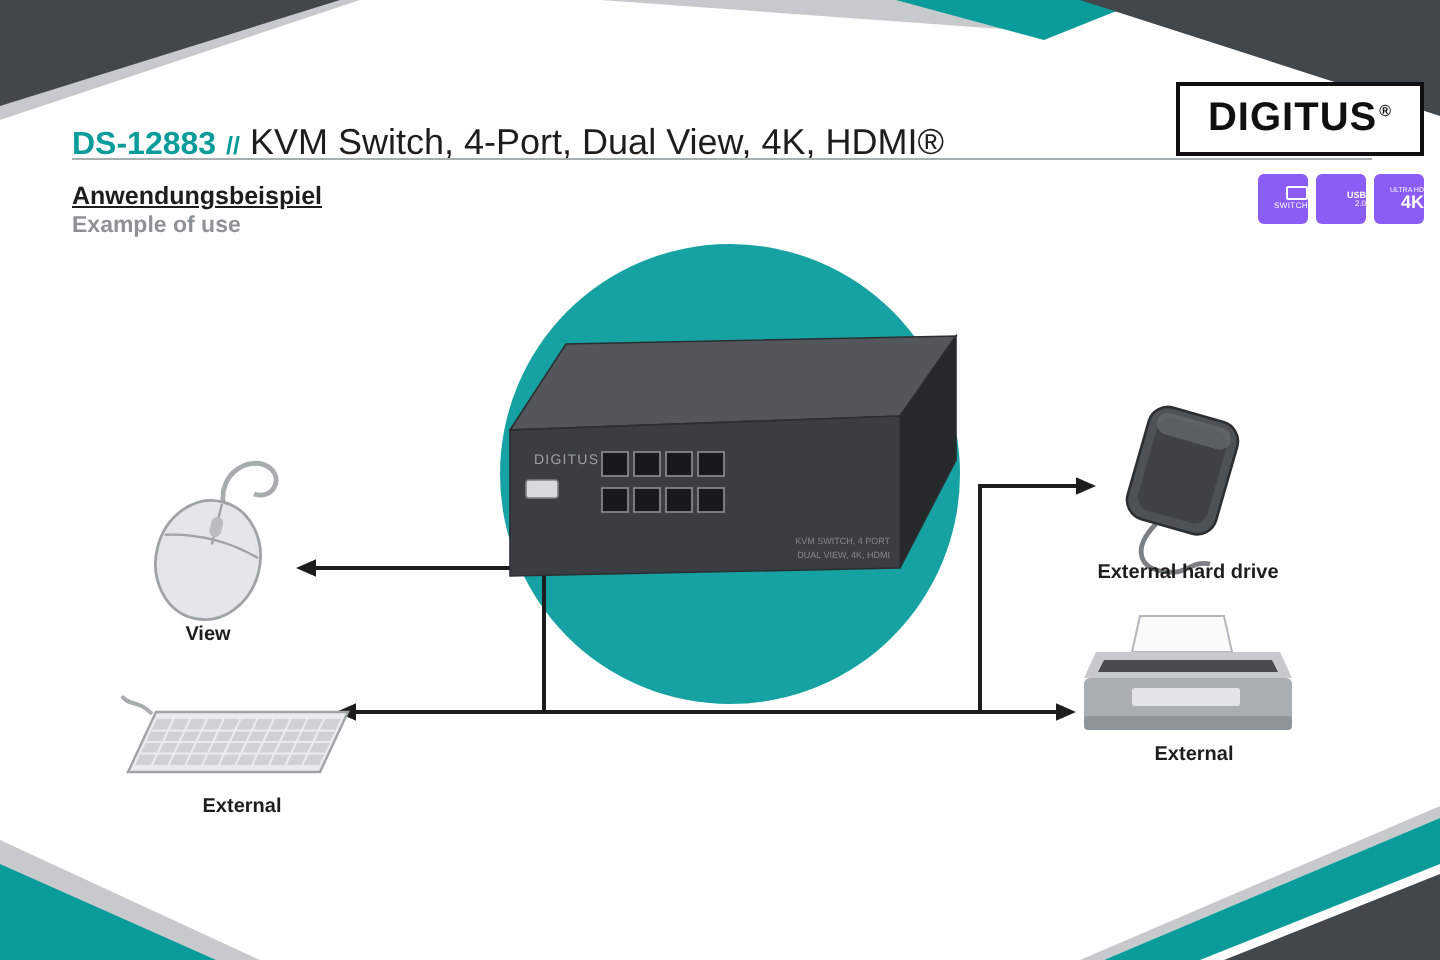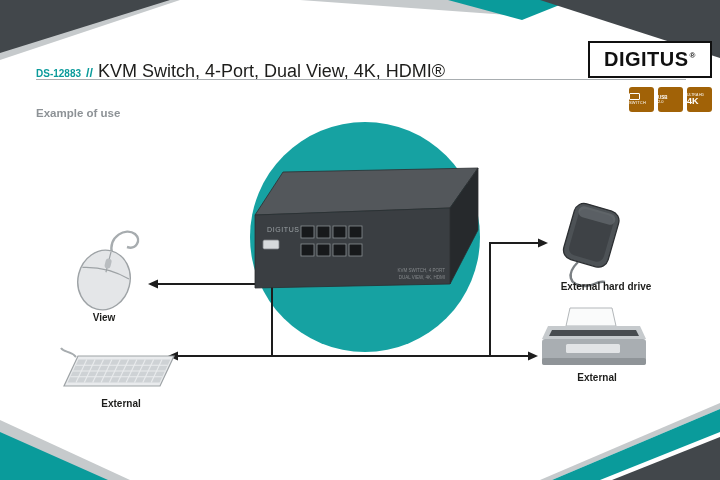--- a/index.html
+++ b/index.html
@@ -4,33 +4,33 @@
 <style>
   * { margin:0; padding:0; box-sizing:border-box; }
   html,body { width:720px; height:480px; overflow:hidden; background:#fff;
               font-family:"Liberation Sans", sans-serif; }
   .page { position:relative; width:720px; height:480px; background:#ffffff; overflow:hidden; }
 
   .deco { position:absolute; left:0; top:0; width:720px; height:480px; z-index:1; }
   .lines { position:absolute; left:0; top:0; width:720px; height:480px; z-index:3; }
 
   .header { position:absolute; left:36px; top:61px; z-index:6; white-space:nowrap; }
-  .code  { color:#0a9b9b; font-weight:bold; font-size:10px; }
+  .code  { color:#0a9b9b; font-weight:bold; font-size:16px; }
   .sep   { color:#0a9b9b; font-weight:bold; font-size:12.5px; margin:0 5px; }
   .title { color:#1d1d1b; font-size:18px; }
   .rule  { position:absolute; left:36px; top:79px; width:650px; height:1px; background:#a8adb0; z-index:6; }
 
   .logo { position:absolute; left:588px; top:41px; width:124px; height:37px; background:#fff;
           border:2.5px solid #101010; display:flex; align-items:center; justify-content:center;
           z-index:6; font-weight:bold; font-size:20px; color:#101010; letter-spacing:0.5px; }
   .logo sup { font-size:8px; margin-left:1px; margin-top:-8px; }
 
   .badges { position:absolute; top:87px; right:8px; display:flex; gap:4px; z-index:6; }
-  .badge { width:25px; height:25px; background:#a16207; border-radius:3px; color:#fff;
-           display:flex; flex-direction:column; align-items:flex-start; justify-content:center;
+  .badge { width:25px; height:25px; background:#8b5cf6; border-radius:3px; color:#fff;
+           display:flex; flex-direction:column; align-items:flex-end; justify-content:center;
            line-height:1.15; text-align:center; }
   .mon   { display:block; width:11px; height:7px; border:1px solid #fff; border-radius:1px; margin-bottom:1.5px; }
   .b-txt { font-size:4px; letter-spacing:0.2px; }
   .b-l1  { font-size:4.5px; font-weight:bold; }
   .b-l2  { font-size:4px; }
   .b-hd  { font-size:3.5px; }
   .b-4k  { font-size:9px; font-weight:bold; line-height:1; }
 
   .h-de { position:absolute; left:36px; top:91px; font-size:12.5px; font-weight:bold;
           color:#1d1d1b; text-decoration:underline; z-index:6; }
@@ -83,20 +83,21 @@
     <div class="badge">
       <span class="b-l1">USB</span>
       <span class="b-l2">2.0</span>
     </div>
     <div class="badge">
       <span class="b-hd">ULTRA HD</span>
       <span class="b-4k">4K</span>
     </div>
   </div>
 
+  <div class="h-de">Anwendungsbeispiel</div>
   <div class="h-en">Example of use</div>
 
   <div class="circle"></div>
 
   <svg class="lines" viewBox="0 0 720 480">
     <g stroke="#1d1d1d" stroke-width="2" fill="none">
       <path d="M272,284 H158"></path>
       <path d="M272,280 V356"></path>
       <path d="M178,356 H528"></path>
       <path d="M490,356 V243 H538"></path>
@@ -162,21 +163,21 @@
   <div class="p-label" style="left:81px;top:398px;width:80px">External</div>
 
   <svg class="p" style="left:544px;top:198px;width:92px;height:92px" viewBox="0 0 92 92">
     <path d="M34,64 C22,76 25,87 40,88 C50,89 52,82 61,84" fill="none" stroke="#7b8084" stroke-width="2.4"></path>
     <g transform="rotate(16 46 38)">
       <rect x="24" y="8" width="46" height="58" rx="10" fill="#4d5256" stroke="#2c2f32" stroke-width="1.3"></rect>
       <rect x="29" y="13" width="36" height="48" rx="7" fill="#3e4246"></rect>
       <rect x="28" y="11" width="38" height="11" rx="5.5" fill="#676c70" opacity="0.7"></rect>
     </g>
   </svg>
-  <div class="p-label" style="left:536px;top:281px;width:140px">External hard drive</div>
+  <div class="p-label" style="left:524px;top:281px;width:140px">External hard drive</div>
 
   <svg class="p" style="left:538px;top:306px;width:112px;height:72px" viewBox="0 0 112 72">
     <polygon points="32,2 74,2 78,20 28,20" fill="#fafbfb" stroke="#b3b7ba" stroke-width="1"></polygon>
     <polygon points="10,20 102,20 108,33 4,33" fill="#c6cacd"></polygon>
     <polygon points="14,24 98,24 101,30 11,30" fill="#484c50"></polygon>
     <rect x="4" y="33" width="104" height="26" rx="3" fill="#a9aeb2"></rect>
     <rect x="4" y="52" width="104" height="7" rx="2" fill="#8f9498"></rect>
     <rect x="28" y="38" width="54" height="9" rx="1.5" fill="#e2e4e6"></rect>
   </svg>
   <div class="p-label" style="left:557px;top:372px;width:80px">External</div>

